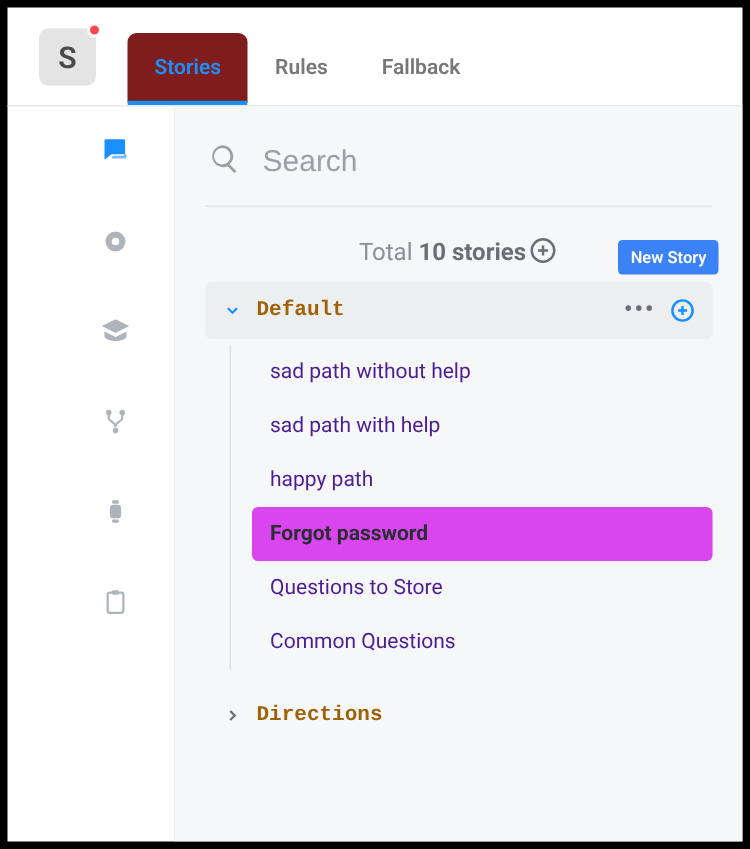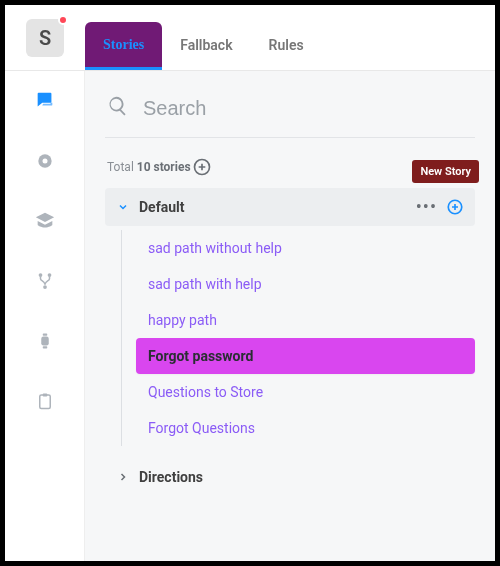--- a/index.html
+++ b/index.html
@@ -4,69 +4,69 @@
 <style>
 * { box-sizing: border-box; margin: 0; padding: 0; }
 body { font-family: -apple-system, BlinkMacSystemFont, "Segoe UI", Roboto, sans-serif; background: #000; width: 500px; height: 566px; overflow: hidden; }
 .frame { background: #fff; width: 490px; height: 556px; margin: 5px; display: flex; flex-direction: column; }
 .topbar { height: 66px; display: flex; align-items: flex-end; border-bottom: 1px solid #e8e8e8; }
 .logo-wrap { width: 80px; display: flex; align-items: center; justify-content: center; height: 100%; position: relative; }
 .logo { width: 38px; height: 38px; background: #e4e4e4; border-radius: 6px; display: flex; align-items: center; justify-content: center; font-size: 20px; font-weight: 600; color: #4a4a4a; position: relative; }
 .notif-dot { position: absolute; top: -4px; right: -4px; width: 10px; height: 10px; background: #ff4757; border-radius: 50%; border: 2px solid #fff; }
 .tabs { display: flex; height: 100%; align-items: flex-end; }
 .tab { padding: 0 18px; height: 48px; display: flex; align-items: center; font-size: 14px; font-weight: 600; color: #777; cursor: pointer; border-bottom: 3px solid transparent; border-top-left-radius: 6px; border-top-right-radius: 6px;}
-.tab.active { color: #1a90ff; border-bottom-color: #1a90ff; background: #701a75; font-family: Liberation Serif, serif; }
-.body { flex: 1; display: flex; overflow: hidden; }
+.tab.active { color: #1a90ff; border-bottom-color: #1a90ff; background: #7f1d1d; }
+.body { flex: 1; display: flex; overflow: hidden; margin-left: 32px; }
 .sidebar { width: 80px; display: flex; flex-direction: column; align-items: center; padding-top: 18px; gap: 36px; border-right: 1px solid #eee; }
 .nav-icon { width: 24px; height: 24px; display: flex; align-items: center; justify-content: center; cursor: pointer; }
 .nav-icon svg { fill: #aeb4bb; }
 .nav-icon.active svg { fill: #1a90ff; }
 .main { flex: 1; background: #f6f7f8; padding: 18px 20px 0 20px; display: flex; flex-direction: column; overflow: hidden; position: relative; }
 .search-row { display: flex; align-items: center; gap: 14px; padding: 6px 2px 16px 2px; border-bottom: 1px solid #e2e4e7; margin-bottom: 18px; }
 .search-icon svg { fill: #9aa0a6; }
 .search-input { border: none; background: transparent; font-size: 20px; color: #555; outline: none; flex: 1; }
 .search-input::placeholder { color: #9aa0a6; }
-.total-row { display: flex; align-items: center; justify-content: flex-start; font-size: 12px; color: #8a8f95; margin-bottom: 10px; padding: 0 2px; }
+.total-row { display: flex; align-items: center; justify-content: center; font-size: 16px; color: #8a8f95; margin-bottom: 10px; padding: 0 2px; }
 .total-row strong { color: #6a6f75; font-weight: 700; }
 .plus-btn { width: 22px; height: 22px; border-radius: 50%; display: flex; align-items: center; justify-content: center; cursor: pointer; }
 .plus-btn svg { stroke: #6a6f75; }
 .group-head { display: flex; align-items: center; background: #eceef0; border-radius: 4px; padding: 9px 10px; position: relative; }
 .chev { width: 16px; height: 16px; display: flex; align-items: center; justify-content: center; margin-right: 8px; }
 .chev svg { stroke: #1a90ff; }
 .chev.collapsed svg { stroke: #6a6f75; }
-.group-name { font-size: 14px; font-weight: 700; color: #404040; flex: 1; }
+.group-name { font-size: 14px; font-weight: 700; color: #a16207; flex: 1; font-family: Liberation Mono, monospace; }
 .more-btn { padding: 0 8px; cursor: pointer; color: #6a6f75; font-size: 18px; line-height: 1; letter-spacing: 1px; }
 .plus-inline { width: 20px; height: 20px; border-radius: 50%; display: flex; align-items: center; justify-content: center; cursor: pointer; }
 .plus-inline svg { stroke: #1a90ff; }
-.tooltip { position: absolute; top: -28px; right: -4px; background: #7f1d1d; color: #fff; font-size: 11px; font-weight: 600; padding: 5px 8px; border-radius: 3px; white-space: nowrap; }
+.tooltip { position: absolute; top: -28px; right: -4px; background: #3b82f6; color: #fff; font-size: 11px; font-weight: 600; padding: 5px 8px; border-radius: 3px; white-space: nowrap; }
 .story-list { padding-left: 14px; border-left: 1px solid #dcdfe3; margin-left: 16px; margin-top: 4px; margin-bottom: 14px;}
-.story-item { font-size: 14px; color: #8b5cf6; padding: 10px 12px; cursor: pointer; border-radius: 4px; }
+.story-item { font-size: 14px; color: #4c1d95; padding: 10px 12px; cursor: pointer; border-radius: 4px; }
 .story-item.selected { background: #d946ef; color: #2a2e33; font-weight: 700; box-shadow: 0 1px 2px rgba(0,0,0,0.04); }
 .group-head.collapsed { background: transparent; }
 </style>
 </head>
 <body>
 
 <div class="frame">
   <div class="topbar">
     <div class="logo-wrap">
       <div class="logo">
         <span>S</span>
         <span class="notif-dot"></span>
       </div>
     </div>
     <div class="tabs">
       <div class="tab active">
           <span>Stories</span>
         </div>
       <div class="tab">
-          <span>Fallback</span>
+          <span>Rules</span>
         </div>
       <div class="tab">
-          <span>Rules</span>
+          <span>Fallback</span>
         </div>
     </div>
   </div>
 
   <div class="body">
     <div class="sidebar">
       <div class="nav-icon active">
         <svg width="22" height="22" viewBox="0 0 24 24">
             <path d="M4 3h14a1 1 0 011 1v9a1 1 0 01-1 1H9l-5 4V4a1 1 0 011-1z"></path>
             <path d="M9 17h10a1 1 0 001-1v-2h-2v1H10l-1 2z" opacity="0.6"></path>
@@ -145,21 +145,21 @@
         </span>
         <div class="tooltip">New Story</div>
       </div>
 
       <div class="story-list">
         <div class="story-item">sad path without help</div>
         <div class="story-item">sad path with help</div>
         <div class="story-item">happy path</div>
         <div class="story-item selected">Forgot password</div>
         <div class="story-item">Questions to Store</div>
-        <div class="story-item">Forgot Questions</div>
+        <div class="story-item">Common Questions</div>
       </div>
 
       <div class="group-head collapsed">
         <span class="chev collapsed">
           <svg width="12" height="12" viewBox="0 0 24 24" fill="none" stroke-width="3">
               <path d="M9 6l6 6-6 6"></path>
             </svg>
         </span>
         <span class="group-name">Directions</span>
       </div>

